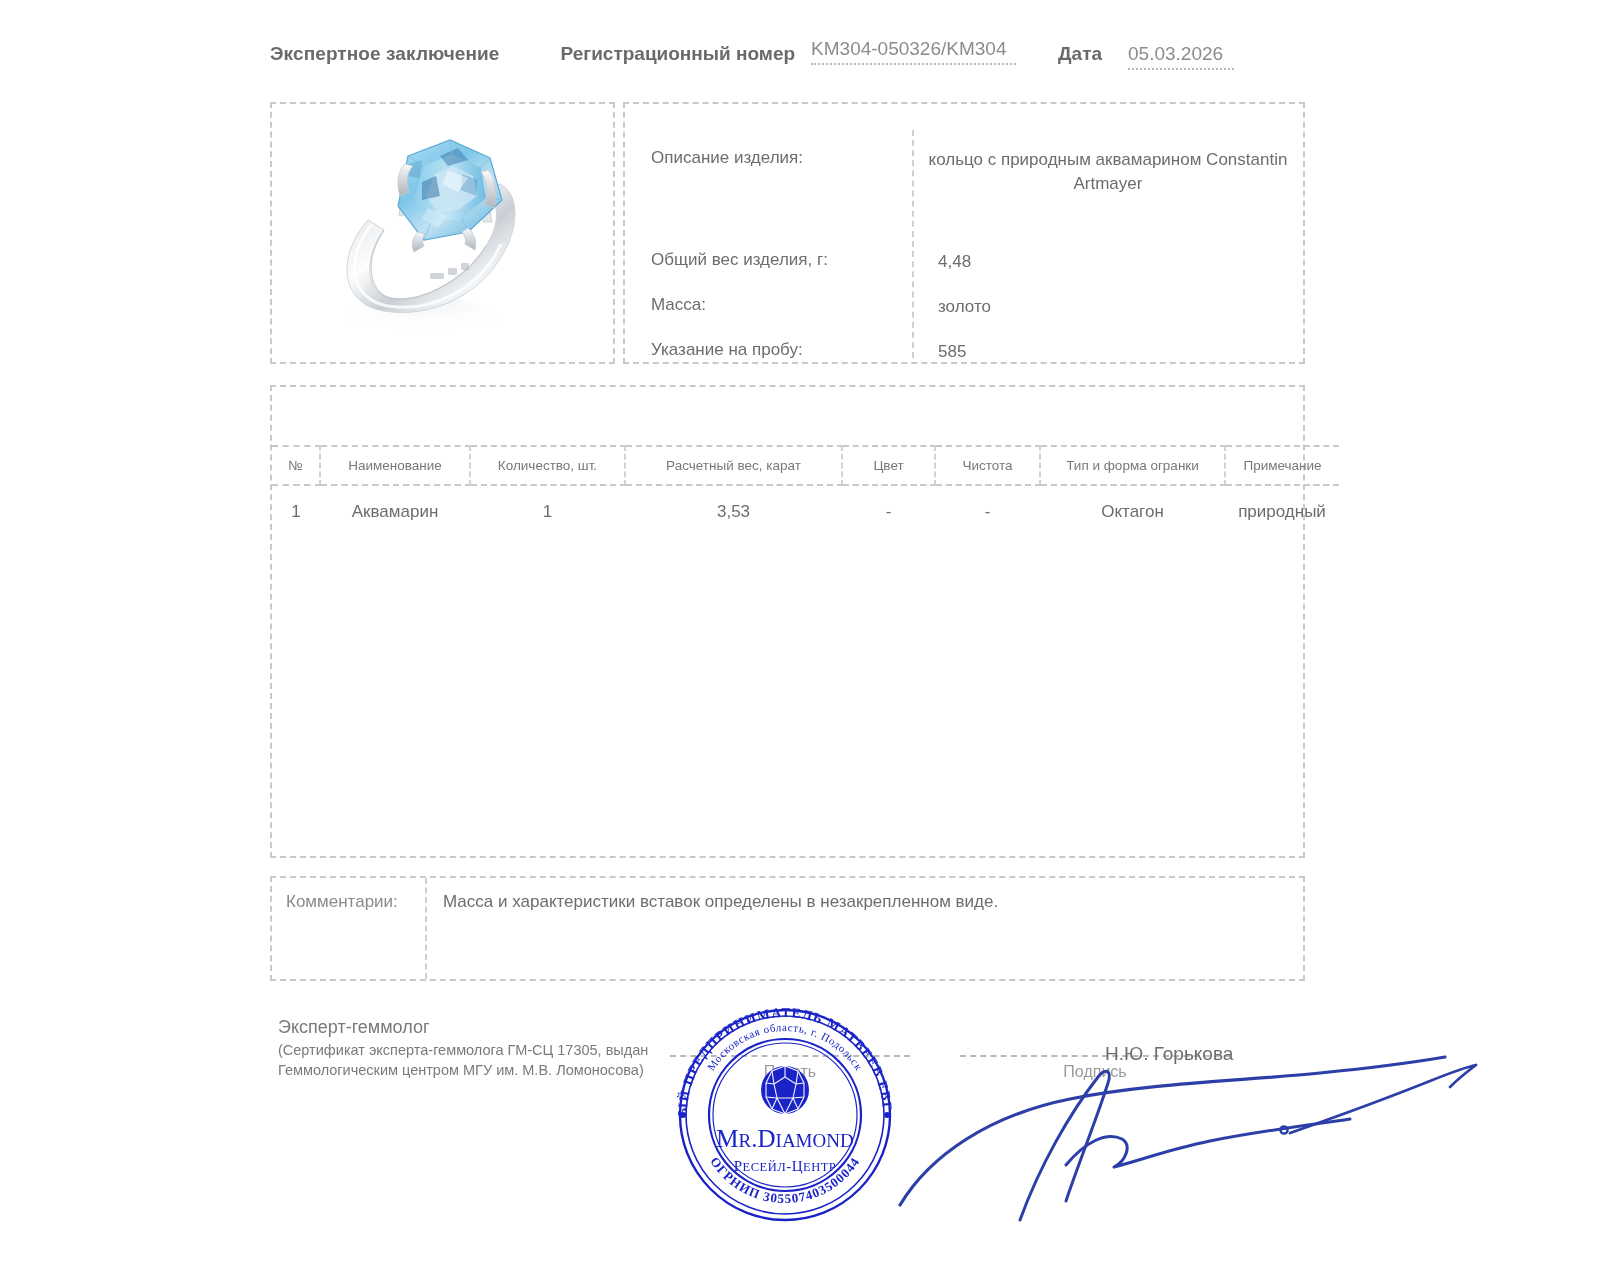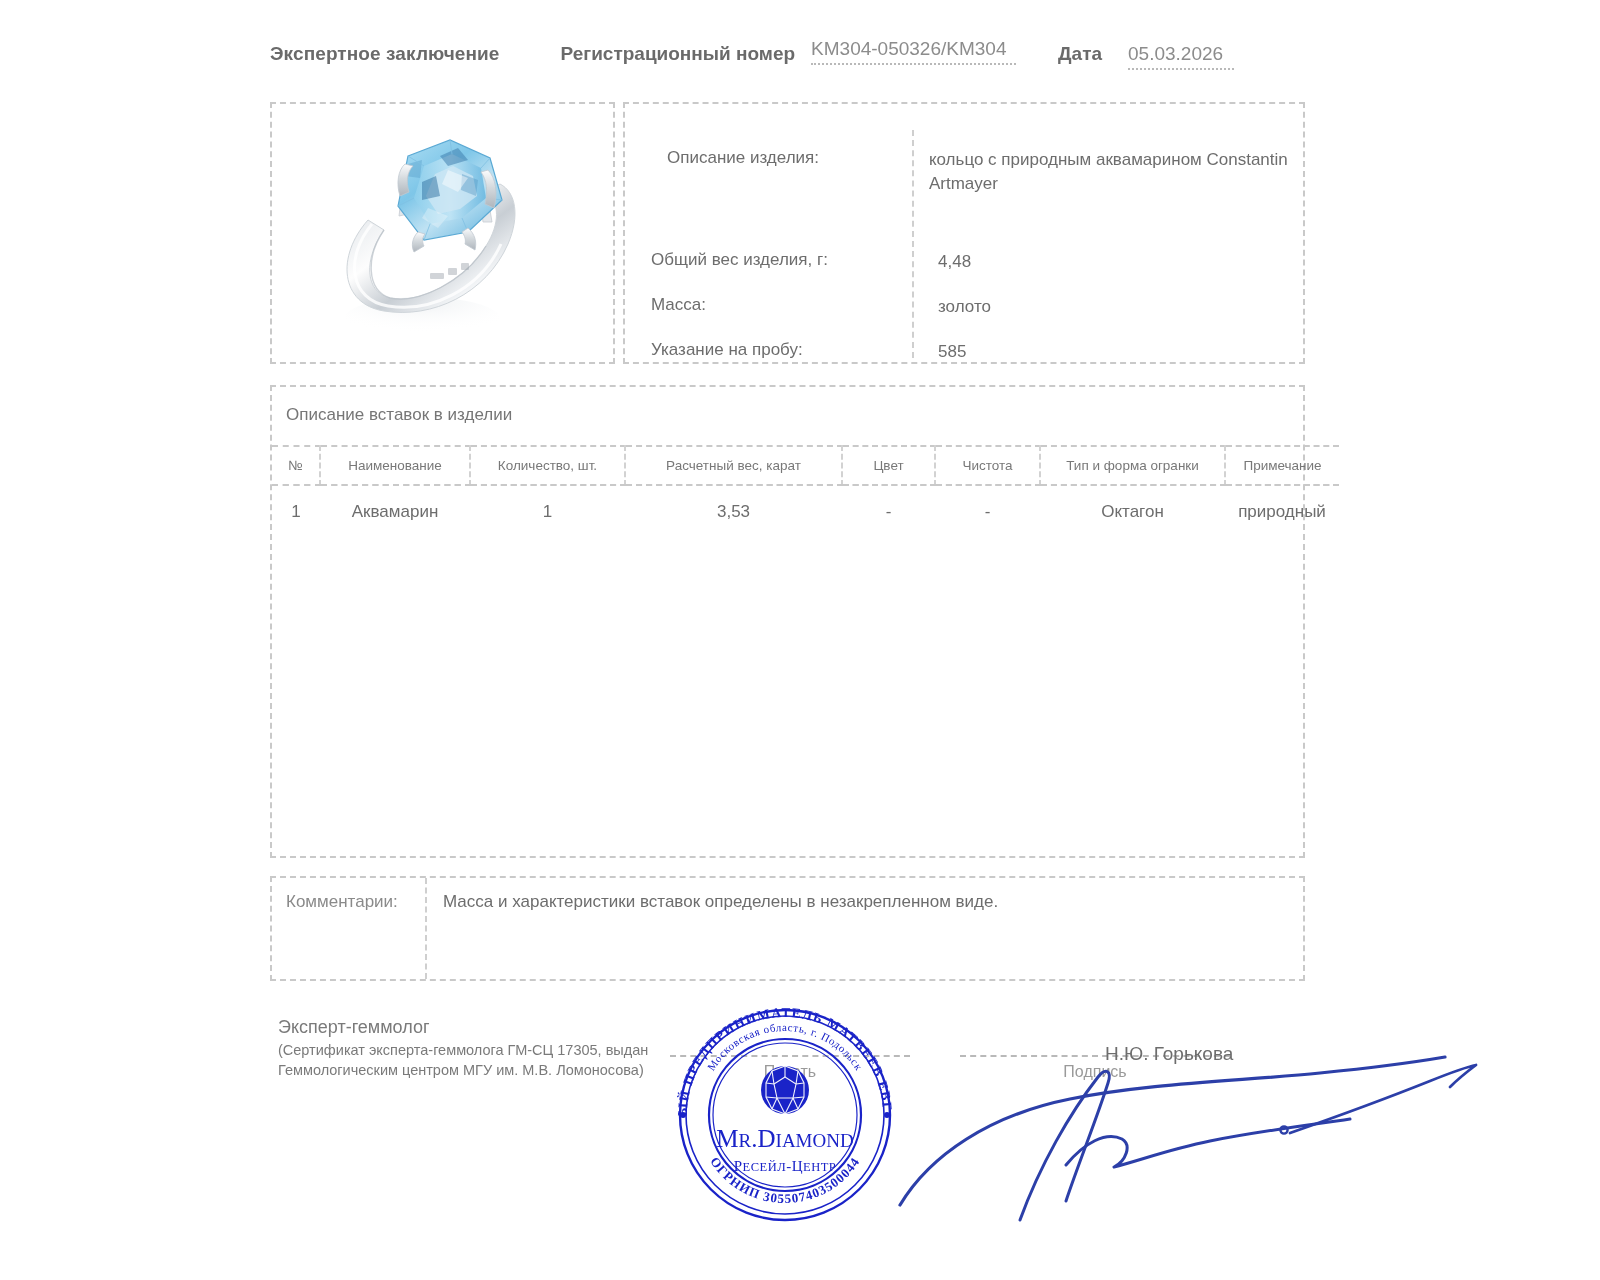--- a/index.html
+++ b/index.html
@@ -117,22 +117,23 @@
     width: 287px;
     padding-left: 26px;
     font-size: 17px;
     color: #6d6d6d;
   }
   .desc-value {
     padding-left: 26px;
     font-size: 17px;
     color: #6d6d6d;
     line-height: 1.42;
-  }
-  .r1 { position: absolute; left: 16px; top: 22px; width: 100%; }
+    text-align: center;
+  }
+  .r1 { position: absolute; left: 0; top: 22px; width: 100%; }
   .r2 { position: absolute; left: 0; top: 124px; width: 100%; }
   .r3 { position: absolute; left: 0; top: 169px; width: 100%; }
   .r4 { position: absolute; left: 0; top: 214px; width: 100%; }
 
   
   .ring-wrap {
     position: absolute;
     left: 0; top: 0; width: 100%; height: 100%;
   }
 
@@ -422,21 +423,20 @@
 
         <div class="desc-row r4">
           <div class="desc-label">Указание на пробу:</div>
           <div class="desc-value">585</div>
         </div>
       </div>
     </div>
   </div>
 
   <div class="inserts-panel">
-    <div class="inserts-title">Описание вставок в изделии</div>
 
     <div class="tbl">
       <table class="gem">
         <thead>
           <tr>
             <th class="col-no">№</th>
             <th class="col-name">Наименование</th>
             <th class="col-qty">Количество, шт.</th>
             <th class="col-weight">Расчетный вес, карат</th>
             <th class="col-color">Цвет</th>

